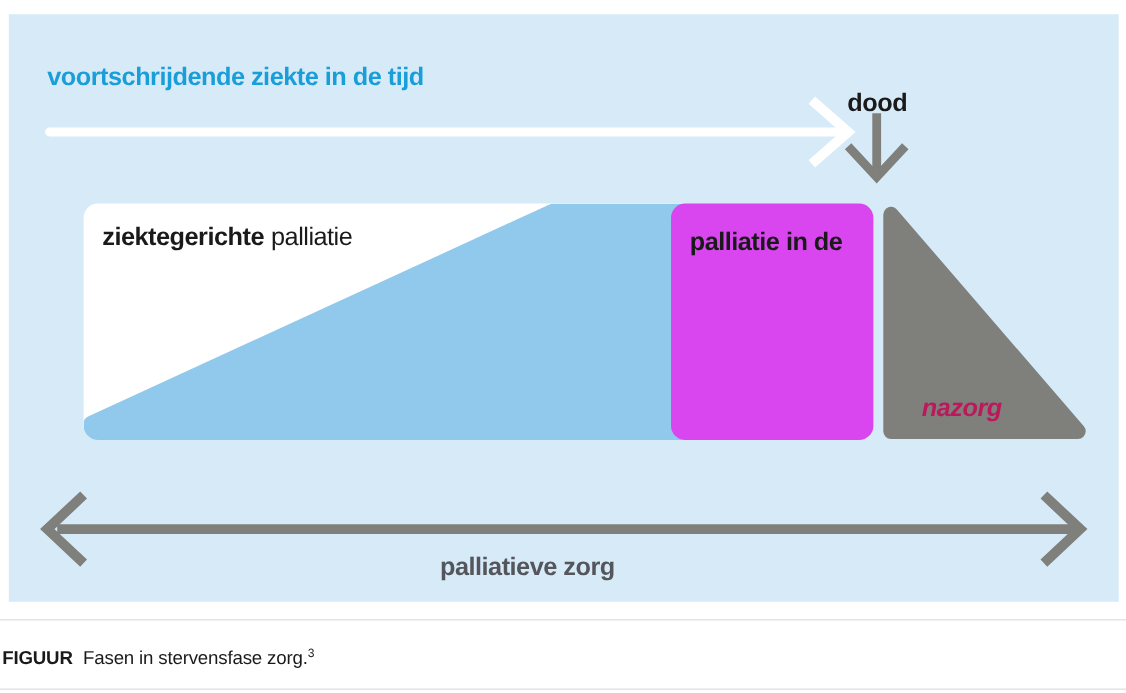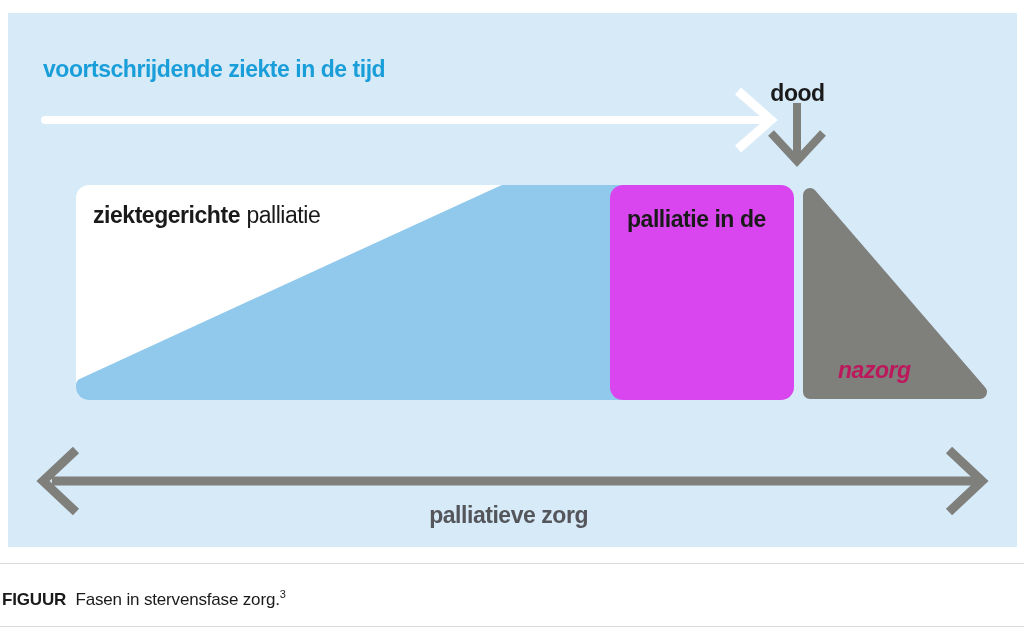--- a/index.html
+++ b/index.html
@@ -52,22 +52,22 @@
     background: #d946ef;
     border-radius: 13px;
   }
   .dying-label { left: 17px; top: 17px; line-height: 35px; white-space: normal; }
 
   
   .aftercare-tri { left: 802px; top: 185px; width: 186px; height: 216px; }
   .aftercare-label { left: 36px; top: 172px; color: #be185d; font-style: italic; }
 
   .span-label {
-    left: 388px; top: 502px; width: 200px;
-    text-align: right; color: #54565b;
+    left: 400px; top: 502px; width: 200px;
+    text-align: left; color: #54565b;
   }
 
   
   .rule { left: 0; width: 1024px; height: 1px; background: #d9d9d9; }
   .rule-top { top: 563px; }
   .rule-bottom { top: 626px; }
   .caption {
     left: 2px; top: 588px;
     font-size: 17px; color: #1a1a1a;
     letter-spacing: -0.01em;

